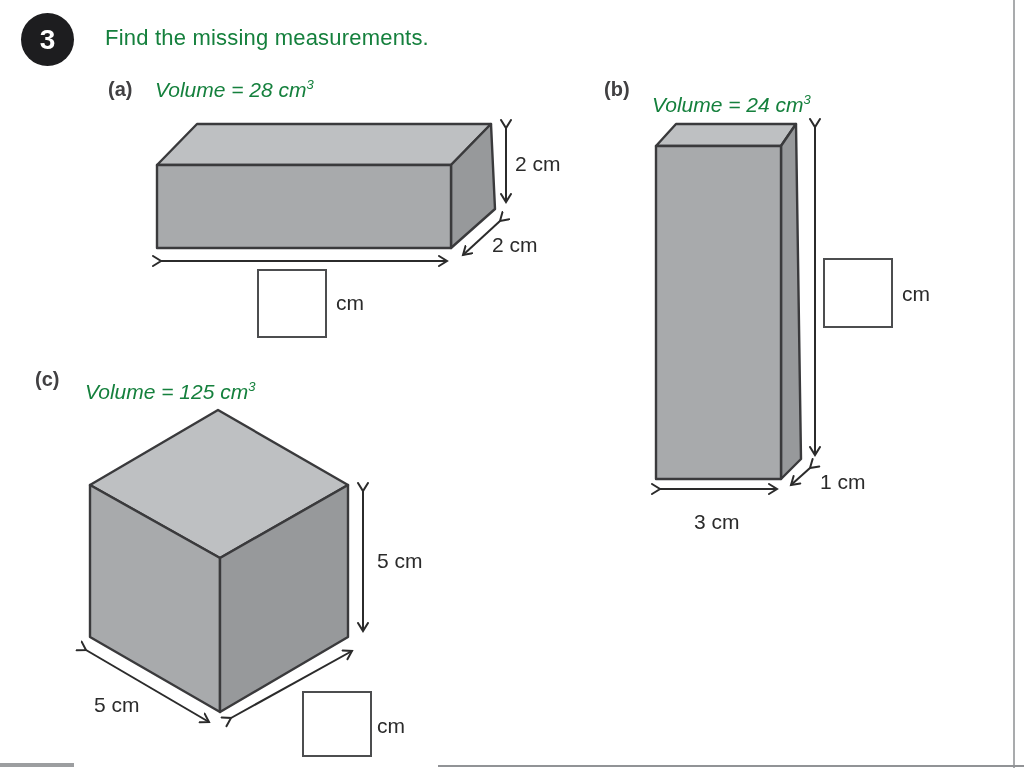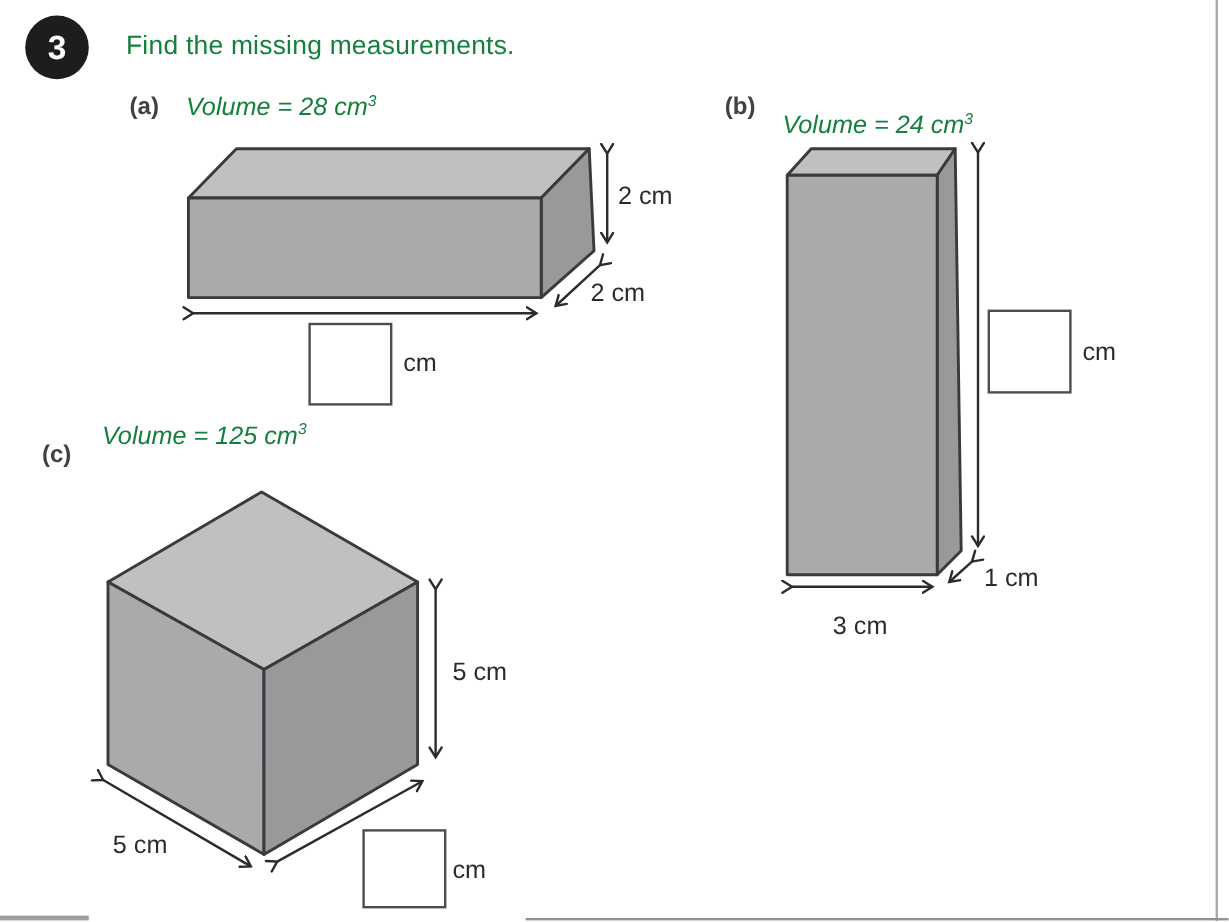--- a/index.html
+++ b/index.html
@@ -73,21 +73,21 @@
     <line x1="810" y1="468" x2="791" y2="485" marker-start="url(#ah-b)" marker-end="url(#ah-b)"></line>
     <line x1="660" y1="489" x2="777" y2="489" marker-start="url(#ah-b)" marker-end="url(#ah-b)"></line>
   </svg>
 
   <div class="answer-box" style="left:823px;top:258px;width:70px;height:70px"></div>
   <div class="dim-label" style="left:902px;top:282px">cm</div>
   <div class="dim-label" style="left:820px;top:470px">1 cm</div>
   <div class="dim-label" style="left:694px;top:510px">3 cm</div>
 
   <div class="part-label" style="left:35px;top:368px">(c)</div>
-  <div class="volume" style="left:85px;top:352px">
+  <div class="volume" style="left:85px;top:380px">
     <span>Volume = 125 cm</span><sup>3</sup>
   </div>
 
   <svg class="fig" style="left:70px;top:395px" width="305" height="345" viewBox="70 395 305 345">
     <defs>
       <marker id="ah-c" markerWidth="14" markerHeight="14" refX="9" refY="6" orient="auto" markerUnits="userSpaceOnUse">
         <path d="M1,1 L9,6 L1,11" fill="none" stroke="#2b2b2b" stroke-width="2" stroke-linecap="round"></path>
       </marker>
     </defs>
     <polygon points="218,410 348,485 220,558 90,485" fill="#bec0c2"></polygon>

